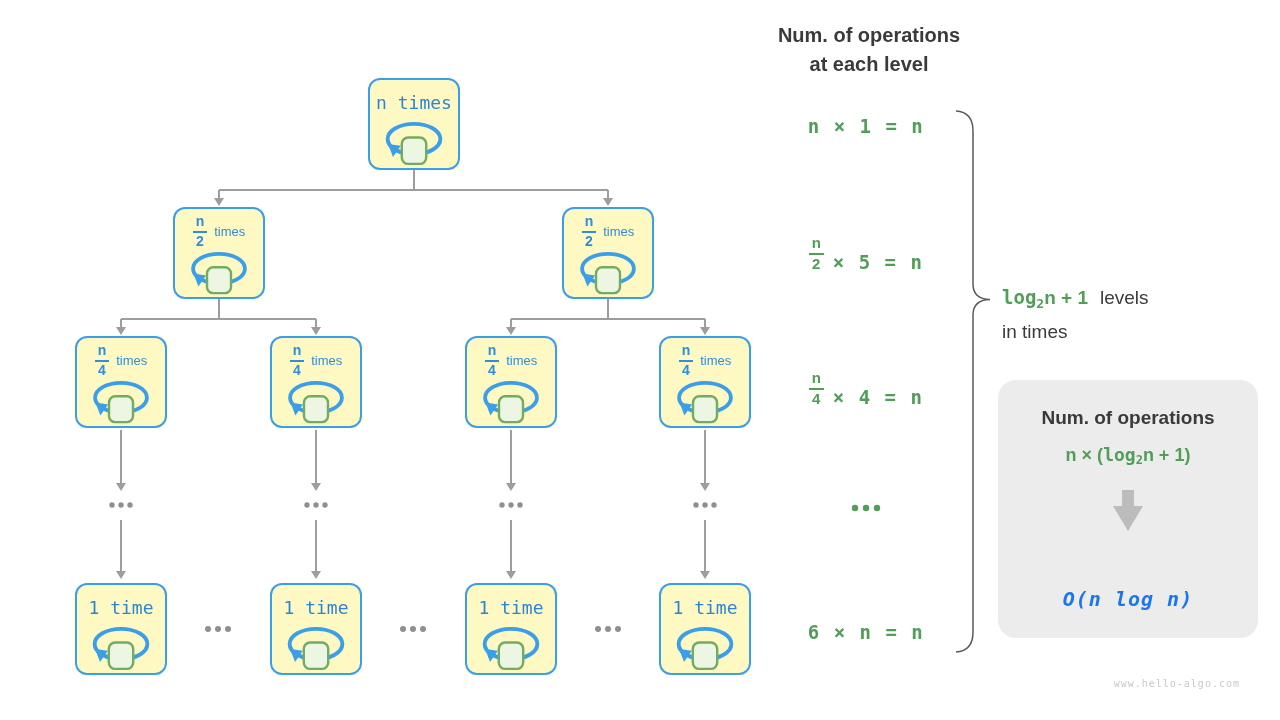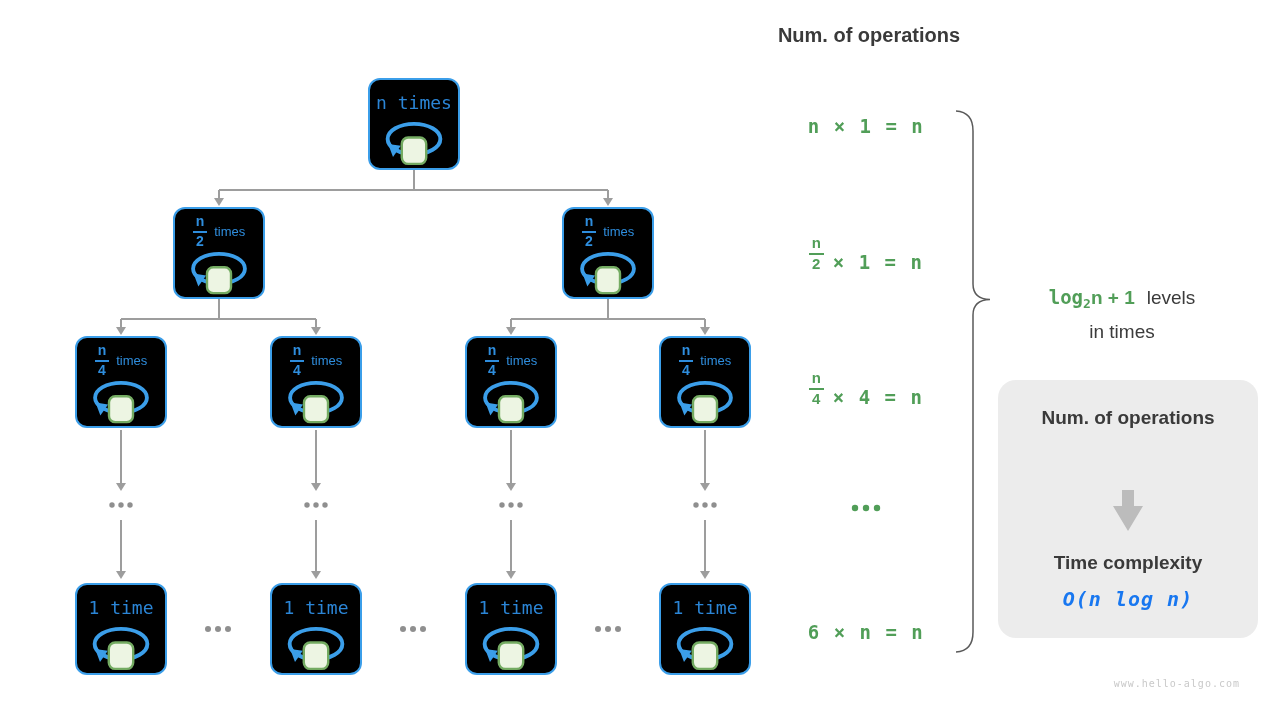--- a/index.html
+++ b/index.html
@@ -3,21 +3,21 @@
 <meta charset="utf-8">
 <style>
   html,body{margin:0;padding:0;background:#fff;}
   #canvas{position:relative;width:1280px;height:720px;background:#ffffff;overflow:hidden;
           font-family:"Liberation Sans",sans-serif;}
   svg{display:block;}
   #overlay{position:absolute;left:0;top:0;pointer-events:none;}
 
   
   .node{position:absolute;width:92px;height:92px;box-sizing:border-box;
-        background:#000000;border:2.5px solid #3b9ee9;border-radius:12px;
+        background:#fef9c3;border:2.5px solid #3b9ee9;border-radius:12px;
         display:flex;flex-direction:column;align-items:center;padding-top:6px;}
   .nlabel{height:33px;display:flex;align-items:center;justify-content:center;
           font-family:"DejaVu Sans Mono",monospace;font-size:18px;color:#2b85d6;white-space:pre;}
   .nlabel-frac{height:33px;display:flex;align-items:center;justify-content:center;gap:7px;color:#2e8ddd;}
   .frac{display:inline-flex;flex-direction:column;align-items:center;
         font-family:"Liberation Sans",sans-serif;font-weight:700;font-size:14px;line-height:1.12;}
   .fnum{border-bottom:2px solid currentColor;padding:0 3px 1px;}
   .fden{padding-top:1px;}
   .fword{font-size:13px;font-weight:400;font-family:"Liberation Sans",sans-serif;}
   .licon{margin-top:1px;}
@@ -26,21 +26,21 @@
   .hdr{position:absolute;left:744px;top:21px;width:250px;text-align:center;
        font-weight:700;font-size:20px;line-height:29px;color:#3a3a3a;}
 
   
   .eq{position:absolute;left:756px;width:220px;display:flex;justify-content:center;align-items:flex-end;
       gap:9px;color:#519e58;font-family:"DejaVu Sans Mono",monospace;font-weight:700;
       font-size:19px;letter-spacing:1.5px;white-space:pre;}
   .eq .frac{font-size:15px;letter-spacing:0;}
 
   
-  .blabel{position:absolute;left:1002px;top:283px;width:240px;text-align:center;
+  .blabel{position:absolute;left:1002px;top:283px;width:240px;text-align:left;
           font-size:19px;line-height:28px;color:#3b3b3b;}
   .blabel .green{color:#519e58;font-weight:700;}
   .blabel .mono{font-family:"DejaVu Sans Mono",monospace;}
   .blabel sub{font-size:13px;vertical-align:-4px;}
   .blabel .suffix{margin-left:12px;}
 
   
   .sbox{position:absolute;left:998px;top:380px;width:260px;height:258px;
         background:#ececec;border-radius:18px;}
   .sbox > div{position:absolute;width:100%;text-align:center;}
@@ -138,20 +138,21 @@
     <g fill="#519e58">
       <circle cx="855" cy="508" r="3.2"></circle>
         <circle cx="866" cy="508" r="3.2"></circle>
         <circle cx="877" cy="508" r="3.2"></circle>
     </g>
     <path d="M956 111 Q973 112 973 131 V284 Q973 299 990 299.5 Q973 300 973 315 V632 Q973 651 956 652" fill="none" stroke="#5a5a5a" stroke-width="1.5"></path>
   </svg>
 
   <div class="hdr">
     <div>Num. of operations</div>
+    <div>at each level</div>
   </div>
 
   <div class="node" style="left:368px;top:78px">
     <div class="nlabel">n times</div>
     <svg class="licon" width="66" height="50" viewBox="0 0 66 50">
         <use href="#loopsym"></use>
       </svg>
   </div>
 
   <div class="node" style="left:173px;top:207px">
@@ -251,41 +252,43 @@
     <svg class="licon" width="66" height="50" viewBox="0 0 66 50">
         <use href="#loopsym"></use>
       </svg>
   </div>
 
   <div class="eq" style="top:111px;height:26px">
     <span>n × 1 = n</span>
   </div>
   <div class="eq" style="top:227px;height:46px">
     <span class="frac"><span class="fnum">n</span><span class="fden">2</span></span>
-    <span>× 1 = n</span>
+    <span>× 5 = n</span>
   </div>
   <div class="eq" style="top:362px;height:46px">
     <span class="frac"><span class="fnum">n</span><span class="fden">4</span></span>
     <span>× 4 = n</span>
   </div>
   <div class="eq" style="top:617px;height:26px">
     <span>6 × n = n</span>
   </div>
 
   <div class="blabel">
     <div>
       <span class="green mono">log</span><sub class="green mono">2</sub><span class="green">n + 1</span><span class="suffix">levels</span>
     </div>
     <div>in times</div>
   </div>
 
   <div class="sbox">
     <div class="sb-title">Num. of operations</div>
+    <div class="sb-formula">
+      <span>n × (</span><span class="mono">log</span><sub class="mono">2</sub><span>n + 1)</span>
+    </div>
     <svg class="sb-arrow" width="40" height="42" viewBox="0 0 40 42">
       <path d="M14 0 H26 V16 H35 L20 41 L5 16 H14 Z" fill="#bcbcbc"></path>
     </svg>
-    <div class="sb-sub">Time complexity</div>
     <div class="sb-cx">O(n log n)</div>
   </div>
 
   <div class="watermark">www.hello-algo.com</div>
 
 </div>
 
 </body></html>

